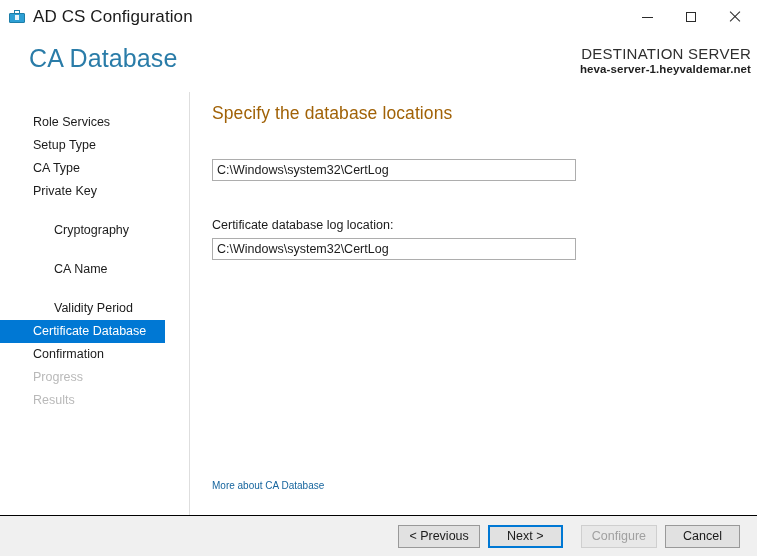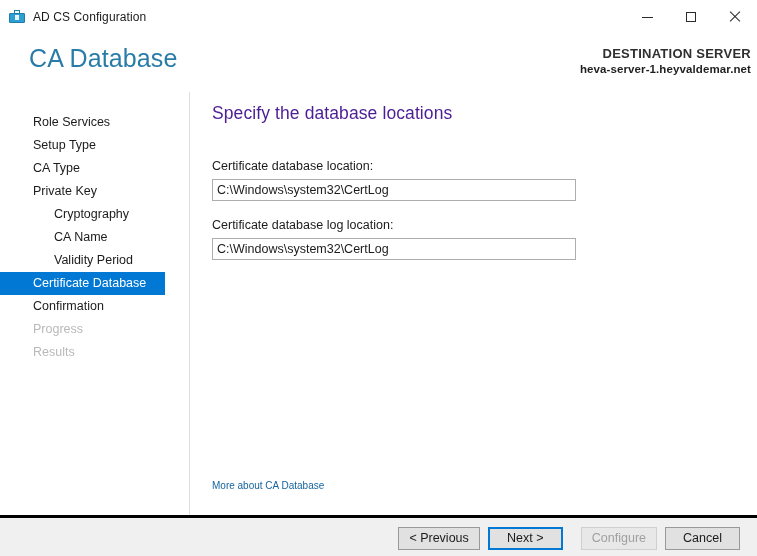--- a/index.html
+++ b/index.html
@@ -55,21 +55,21 @@
     border-bottom: none;
     box-sizing: border-box;
   }
   .title-icon .ic-latch {
     position: absolute;
     left: 6px; top: 6px;
     width: 4px; height: 5px;
     background: #e8f4fa;
   }
   .title-text {
-    font-size: 12px;
+    font-size: 17px;
     color: #1a1a1a;
     letter-spacing: 0.1px;
     white-space: nowrap;
   }
   .win-controls {
     position: absolute;
     right: 0; top: 0;
     height: 34px;
     display: flex;
   }
@@ -131,22 +131,22 @@
     letter-spacing: 0.1px;
     white-space: nowrap;
   }
   .dest-block {
     position: absolute;
     right: 14px;
     top: 12px;
     text-align: right;
   }
   .dest-label {
-    font-size: 13px;
-    font-weight: bold;
+    font-size: 15px;
+    font-weight: normal;
     color: #2f2f2f;
     letter-spacing: 0.25px;
     line-height: 15px;
     white-space: nowrap;
   }
   .dest-server {
     font-size: 11.5px;
     font-weight: bold;
     color: #1f1f1f;
     letter-spacing: 0.1px;
@@ -175,21 +175,21 @@
   .nav-item {
     height: 23px;
     line-height: 23px;
     font-size: 12.5px;
     color: #1b1b1b;
     padding-left: 33px;
     white-space: nowrap;
     cursor: default;
     box-sizing: border-box;
   }
-  .nav-item.sub { padding-left: 54px; }
+  .nav-item.sub { padding-left: 54px; margin-top: 16px; }
   .nav-item.active {
     background: #0078d4;
     color: #ffffff;
     width: 165px;
   }
   .nav-item.disabled { color: #b9b9b9; }
 
   
   .main {
     position: absolute;
@@ -197,21 +197,21 @@
     top: 0;
     width: 566px;
     height: 423px;
     background: #ffffff;
   }
   .main-heading {
     position: absolute;
     left: 21px;
     top: 11px;
     font-size: 17.5px;
-    color: #4c1d95;
+    color: #a16207;
     font-weight: 400;
     letter-spacing: 0.1px;
     white-space: nowrap;
   }
   .field-group { position: absolute; left: 21px; }
   .fg-1 { top: 67px; }
   .fg-2 { top: 126px; }
   .field-label {
     font-size: 12.5px;
     color: #1b1b1b;
@@ -244,21 +244,21 @@
   }
 
   
   .footer {
     position: absolute;
     left: 0;
     top: 515px;
     width: 757px;
     height: 41px;
     background: #f0f0f0;
-    border-top: 3px solid #000000;
+    border-top: 1px solid #000000;
     box-sizing: border-box;
   }
   .btn-row {
     position: absolute;
     right: 17px;
     top: 9px;
     display: flex;
     align-items: center;
   }
   .btn {
@@ -335,21 +335,20 @@
         <div class="nav-item active">Certificate Database</div>
         <div class="nav-item">Confirmation</div>
         <div class="nav-item disabled">Progress</div>
         <div class="nav-item disabled">Results</div>
       </div>
 
     <div class="main">
       <div class="main-heading">Specify the database locations</div>
 
       <div class="field-group fg-1">
-        <div class="field-label">Certificate database location:</div>
         <input class="field-input" type="text" value="C:\Windows\system32\CertLog" style="">
       </div>
 
       <div class="field-group fg-2">
         <div class="field-label">Certificate database log location:</div>
         <input class="field-input" type="text" value="C:\Windows\system32\CertLog" style="">
       </div>
 
       <a class="more-link">More about CA Database</a>
     </div>

